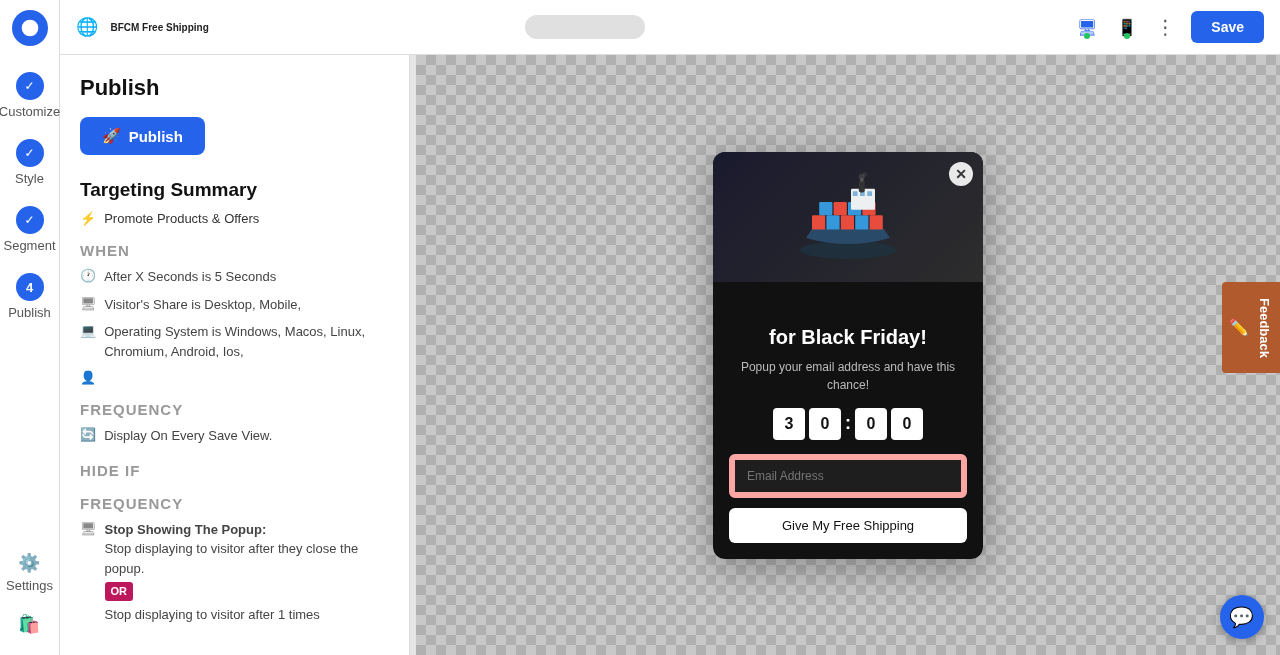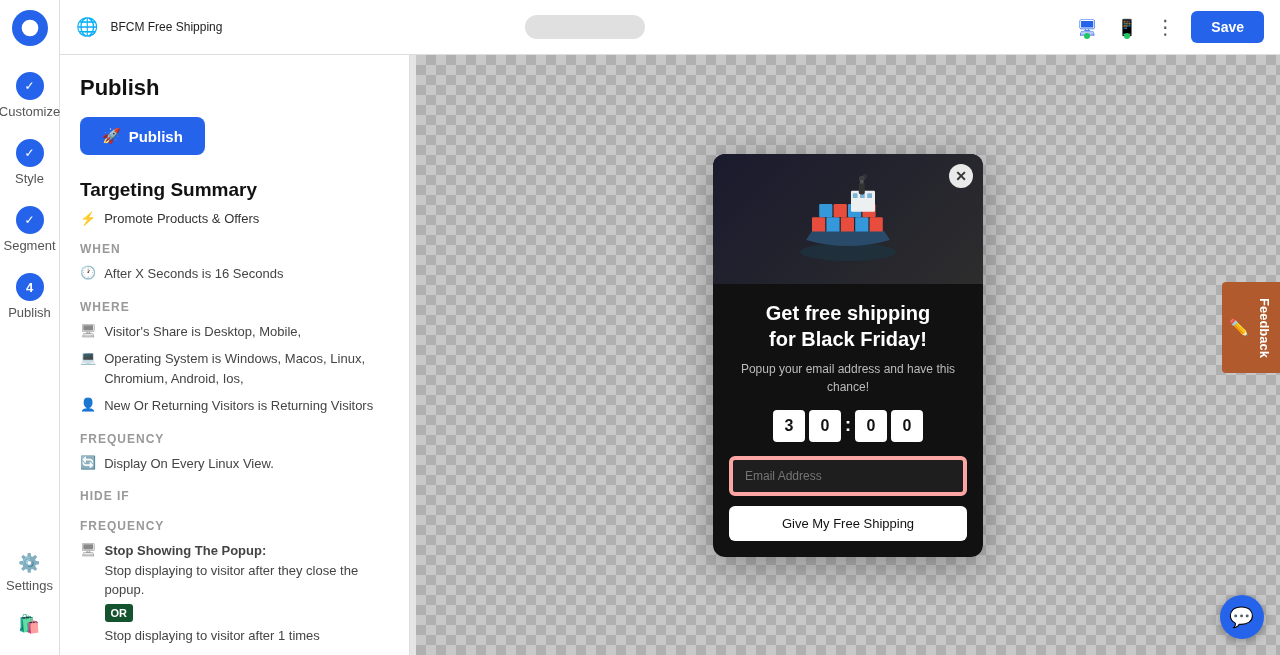--- a/index.html
+++ b/index.html
@@ -36,21 +36,21 @@
       margin-top: auto; display: flex; flex-direction: column; align-items: center; gap: 0; padding-bottom: 10px;
     }
 
     
     .top-bar {
       position: absolute; top: 0; left: 60px; right: 0; height: 55px;
       background: #fff; border-bottom: 1px solid #ddd;
       display: flex; align-items: center; padding: 0 16px; gap: 12px; z-index: 9;
     }
     .top-bar-globe { color: #888; font-size: 18px; }
-    .top-bar-title { font-size: 12px; font-weight: 400; color: #222; flex: 1; }
+    .top-bar-title { font-size: 10px; font-weight: 700; color: #222; flex: 1; }
     .top-bar-url-bar {
       width: 120px; height: 24px; background: #e0e0e0; border-radius: 12px;
     }
     .top-bar-spacer { flex: 1; }
     .top-bar-icons { display: flex; gap: 8px; align-items: center; }
     .top-bar-device-btn {
       padding: 4px 6px; border: none; background: none; cursor: pointer;
       color: #555; font-size: 16px; position: relative;
     }
     .top-bar-device-btn.active { color: #2563eb; }
@@ -80,30 +80,30 @@
       padding: 10px 22px; font-size: 15px; font-weight: 600; cursor: pointer;
       display: flex; align-items: center; gap: 8px; margin-bottom: 24px;
     }
     .targeting-summary-title { font-size: 19px; font-weight: 700; color: #111; margin-bottom: 10px; }
     .targeting-item {
       display: flex; align-items: center; gap: 8px; margin-bottom: 6px;
     }
     .targeting-item-icon { color: #f59e0b; font-size: 13px; }
     .targeting-item-text { font-size: 13px; color: #333; font-weight: 500; }
     .section-label {
-      font-size: 12px; font-weight: 700; color: #999; letter-spacing: 1px;
+      font-size: 15px; font-weight: 700; color: #999; letter-spacing: 1px;
       text-transform: uppercase; margin: 16px 0 8px;
     }
     .summary-row {
       display: flex; align-items: flex-start; gap: 8px; margin-bottom: 8px;
     }
     .summary-row-icon { color: #888; font-size: 13px; margin-top: 1px; flex-shrink: 0; }
     .summary-row-text { font-size: 13px; color: #444; line-height: 1.5; }
     .or-badge {
-      display: inline-block; background: #14532d; color: white;
+      display: inline-block; background: #be185d; color: white;
       font-size: 11px; font-weight: 700; padding: 1px 6px; border-radius: 3px; margin: 4px 0;
     }
 
     
     .drag-handle {
       width: 6px; background: #e5e5e5; cursor: col-resize; flex-shrink: 0;
     }
 
     
     .preview-area {
@@ -153,21 +153,21 @@
     .popup-timer {
       display: flex; justify-content: center; align-items: center; gap: 4px; margin-bottom: 14px;
     }
     .timer-block {
       width: 32px; height: 32px; background: #fff; color: #111;
       border-radius: 4px; display: flex; align-items: center; justify-content: center;
       font-size: 16px; font-weight: 700;
     }
     .timer-colon { color: #fff; font-size: 18px; font-weight: 700; }
     .popup-email-input {
-      width: 100%; padding: 9px 12px; border: 4px solid #fca5a5; border-radius: 6px;
+      width: 100%; padding: 9px 12px; border: 6px solid #fca5a5; border-radius: 6px;
       background: #1e1e1e; color: #f0abfc; font-size: 12px; margin-bottom: 10px;
       outline: none;
     }
     .popup-cta-btn {
       width: 100%; padding: 10px; background: #fff; color: #111;
       border: none; border-radius: 6px; font-size: 13px; font-weight: 400;
       cursor: pointer;
     }
 
     
@@ -260,42 +260,40 @@
     <div class="targeting-summary-title">Targeting Summary</div>
 
     <div class="targeting-item">
       <span class="targeting-item-icon">⚡</span>
       <span class="targeting-item-text">Promote Products &amp; Offers</span>
     </div>
 
     <div class="section-label">WHEN</div>
     <div class="summary-row">
       <span class="summary-row-icon">🕐</span>
-      <span class="summary-row-text">After X Seconds is 16 Seconds</span>
-    </div>
-
-    <div class="section-label">WHERE</div>
+      <span class="summary-row-text">After X Seconds is 5 Seconds</span>
+    </div>
+
     <div class="summary-row">
       <span class="summary-row-icon">🖥</span>
       <span class="summary-row-text">Visitor's Share is Desktop, Mobile,</span>
     </div>
     <div class="summary-row">
       <span class="summary-row-icon">💻</span>
       <span class="summary-row-text">Operating System is Windows, Macos, Linux, Chromium, Android, Ios,</span>
     </div>
 
     <div class="summary-row">
       <span class="summary-row-icon">👤</span>
-      <span class="summary-row-text">New Or Returning Visitors is Returning Visitors</span>
     </div>
 
     <div class="section-label">FREQUENCY</div>
     <div class="summary-row">
       <span class="summary-row-icon">🔄</span>
-      <span class="summary-row-text">Display On Every Linux View.</span>
+      <span class="summary-row-text">Display On Every Save View.</span>
     </div>
 
     <div class="section-label">Hide if</div>
 
     <div class="section-label">FREQUENCY</div>
     <div class="summary-row">
       <span class="summary-row-icon">🖥</span>
       <div class="summary-row-text">
         <strong>Stop Showing The Popup:</strong><br>
         <span>Stop displaying to visitor after they close the popup.</span><br>
@@ -339,21 +337,21 @@
             <rect x="118" y="14" width="10" height="20" rx="3" fill="#333"></rect>
             <rect x="120" y="10" width="6" height="6" rx="1" fill="#555"></rect>
 
             <circle cx="123" cy="8" r="5" fill="#555" opacity="0.5"></circle>
             <circle cx="128" cy="4" r="4" fill="#555" opacity="0.3"></circle>
           </svg>
         </div>
 
         <div class="popup-content">
           <div class="popup-heading">
-            <span>Get free shipping</span><br>
+            <br>
             <span>for Black Friday!</span>
           </div>
           <div class="popup-subtext">Popup your email address and have this chance!</div>
 
           <div class="popup-timer">
             <div class="timer-block">3</div>
             <div class="timer-block">0</div>
             <span class="timer-colon">:</span>
             <div class="timer-block">0</div>
             <div class="timer-block">0</div>

